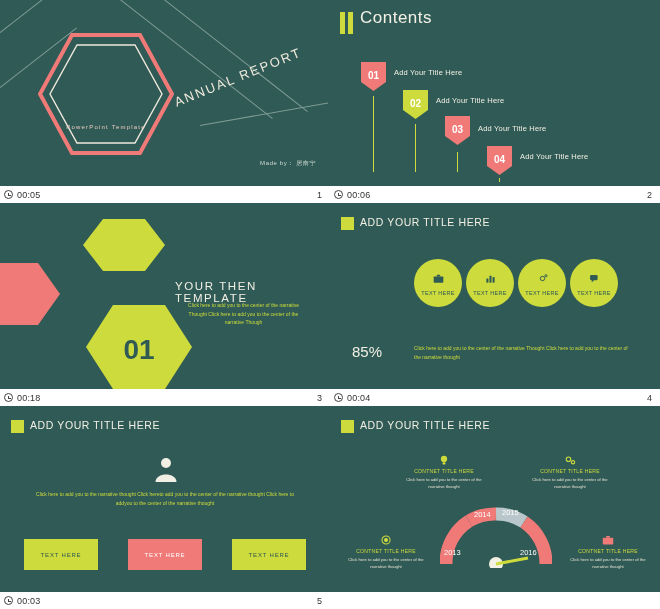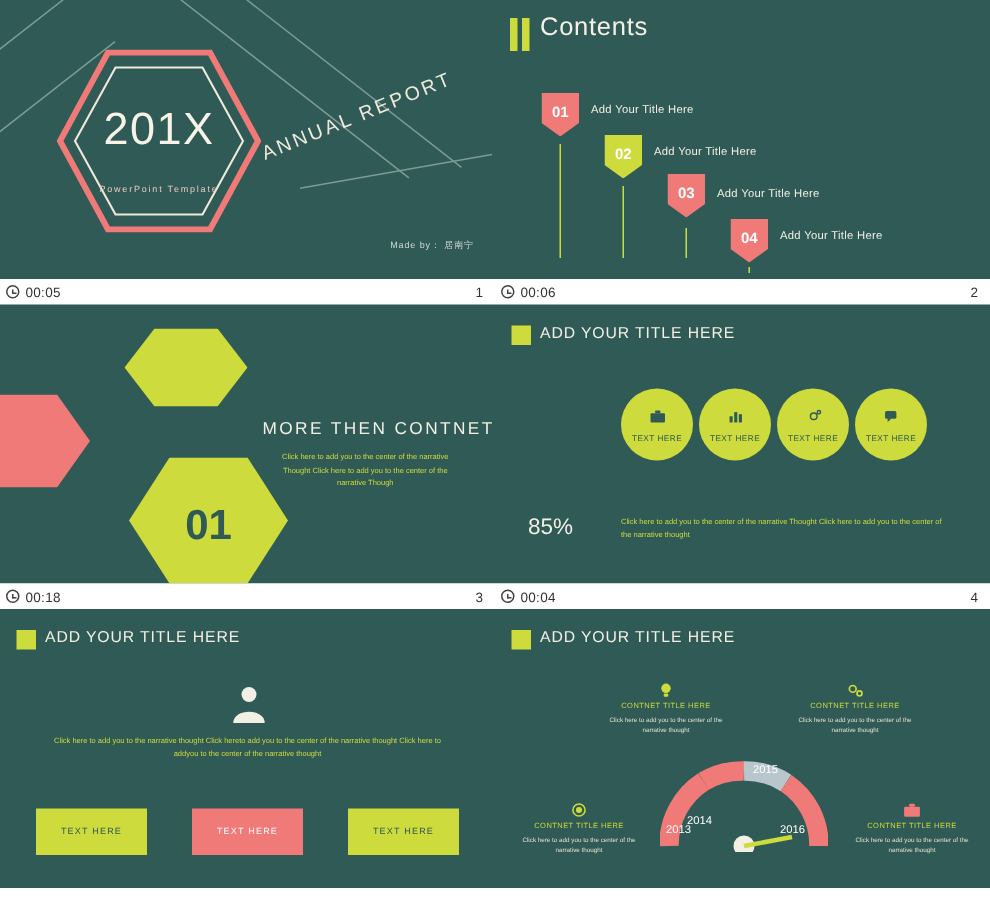--- a/index.html
+++ b/index.html
@@ -220,21 +220,20 @@
         <svg width="136" height="122" viewBox="0 0 136 122">
           <polygon points="34,2 102,2 134,61 102,120 34,120 2,61" fill="none" stroke="#f07a78" stroke-width="4"></polygon>
         </svg>
       </div>
       <div class="hex" style="left:48px; top:43px;">
         <svg width="116" height="102" viewBox="0 0 116 102">
           <polygon points="29,2 87,2 114,51 87,100 29,100 2,51" fill="none" stroke="#efe9dc" stroke-width="1.4"></polygon>
         </svg>
       </div>
 
-      <div class="s1-title">201X</div>
       <div class="s1-sub">PowerPoint Template</div>
       <div class="s1-annual">ANNUAL   REPORT</div>
       <div class="s1-made">Made by： 居南宁</div>
     </div>
     <div class="meta">
       <span class="clock"></span>
       <span class="time">00:05</span>
       <span class="num">1</span>
     </div>
   </div>
@@ -302,21 +301,21 @@
         <svg width="82" height="62" viewBox="0 0 82 62">
             <polygon points="22,0 60,0 82,31 60,62 22,62 0,31" fill="#f07a78"></polygon>
           </svg>
       </div>
       <div class="hex" style="left:86px; top:102px;">
         <svg width="106" height="84" viewBox="0 0 106 84">
             <polygon points="27,0 79,0 106,42 79,84 27,84 0,42" fill="#cddb3c"></polygon>
           </svg>
       </div>
       <div class="s3-01">01</div>
-      <div class="s3-more">MORE  THEN  CONTNET</div>
+      <div class="s3-more">YOUR  THEN  TEMPLATE</div>
       <div class="s3-body">Click here to add  you to the  center of the  narrative Thought  Click here to add  you to the  center of the  narrative Though</div>
     </div>
     <div class="meta">
       <span class="clock"></span>
       <span class="time">00:18</span>
       <span class="num">3</span>
     </div>
   </div>
 
   <div class="cell">
@@ -382,20 +381,25 @@
           <circle cx="12" cy="7" r="5"></circle>
           <path d="M1.5 26 C1.5 16 22.5 16 22.5 26 Z"></path>
         </svg>
       </div>
 
       <div class="s5-para">Click here to add  you to the  narrative thought Click hereto add   you to  the center of the  narrative thought   Click here to addyou  to the center of the  narrative  thought</div>
 
       <div class="s5-btn lime" style="left:24px; top:133px;">TEXT  HERE</div>
       <div class="s5-btn pink" style="left:128px; top:133px;">TEXT  HERE</div>
       <div class="s5-btn lime" style="left:232px; top:133px;">TEXT  HERE</div>
+    </div>
+    <div class="meta">
+      <span class="clock"></span>
+      <span class="time">00:03</span>
+      <span class="num">5</span>
     </div>
   </div>
 
   <div class="cell">
     <div class="slide">
       <div class="s4-head-bar"></div>
       <div class="s4-title">ADD YOUR TITLE HERE</div>
 
       <div class="s6-blk" style="left:70px; top:48px; text-align:center;">
         <div style="display:flex; justify-content:center; margin-bottom:2px;">
@@ -445,19 +449,19 @@
         <svg width="112" height="70" viewBox="0 0 112 70">
           <path d="M6 66 A50 50 0 0 1 29 23" fill="none" stroke="#f07a78" stroke-width="13"></path>
           <path d="M29 23 A50 50 0 0 1 56 16" fill="none" stroke="#f07a78" stroke-width="13"></path>
           <path d="M56 16 A50 50 0 0 1 84 24" fill="none" stroke="#b9c6cb" stroke-width="13"></path>
           <path d="M84 24 A50 50 0 0 1 106 66" fill="none" stroke="#f07a78" stroke-width="13"></path>
           <circle cx="56" cy="66" r="7" fill="#f2efe4"></circle>
           <line x1="56" y1="66" x2="88" y2="60" stroke="#cddb3c" stroke-width="3"></line>
         </svg>
       </div>
       <div class="s6-year" style="left:114px; top:142px;">2013</div>
-      <div class="s6-year" style="left:128px; top:104px;margin-top:32px;">2014</div>
+      <div class="s6-year" style="left:144px; top:104px;">2014</div>
       <div class="s6-year" style="left:172px; top:102px;">2015</div>
       <div class="s6-year" style="left:190px; top:142px;">2016</div>
     </div>
   </div>
 
 </div>
 
 </body></html>

